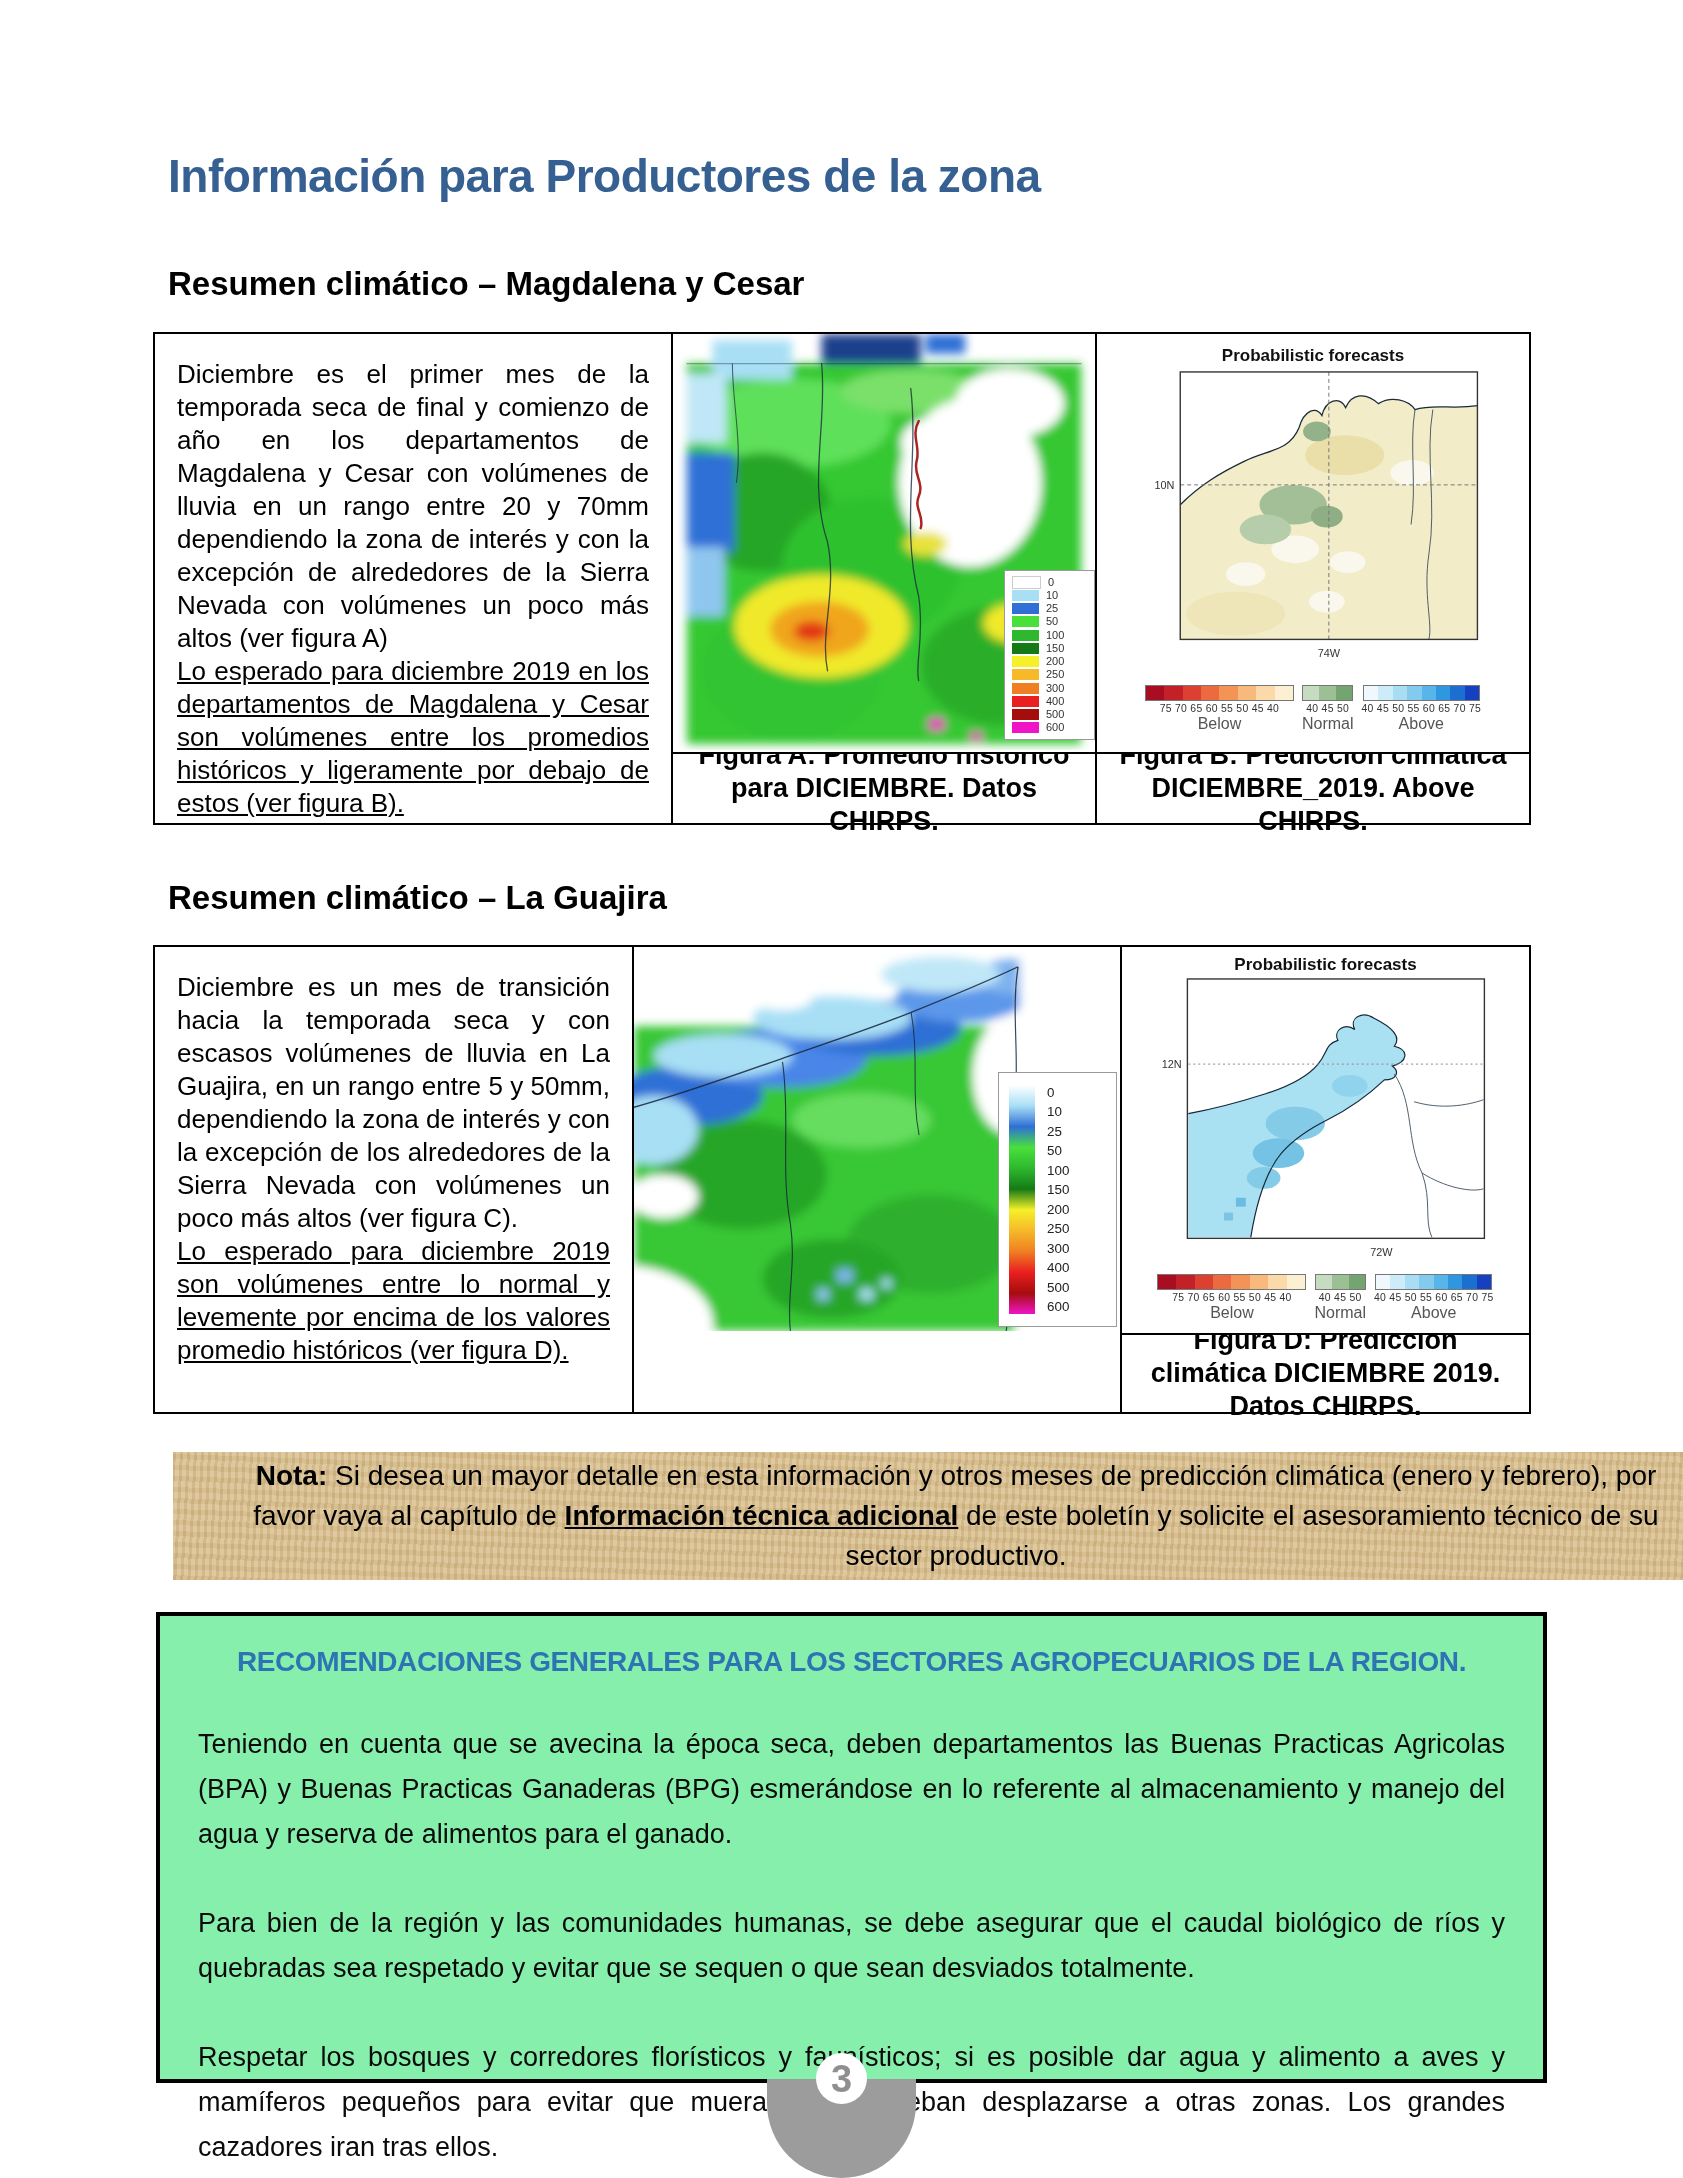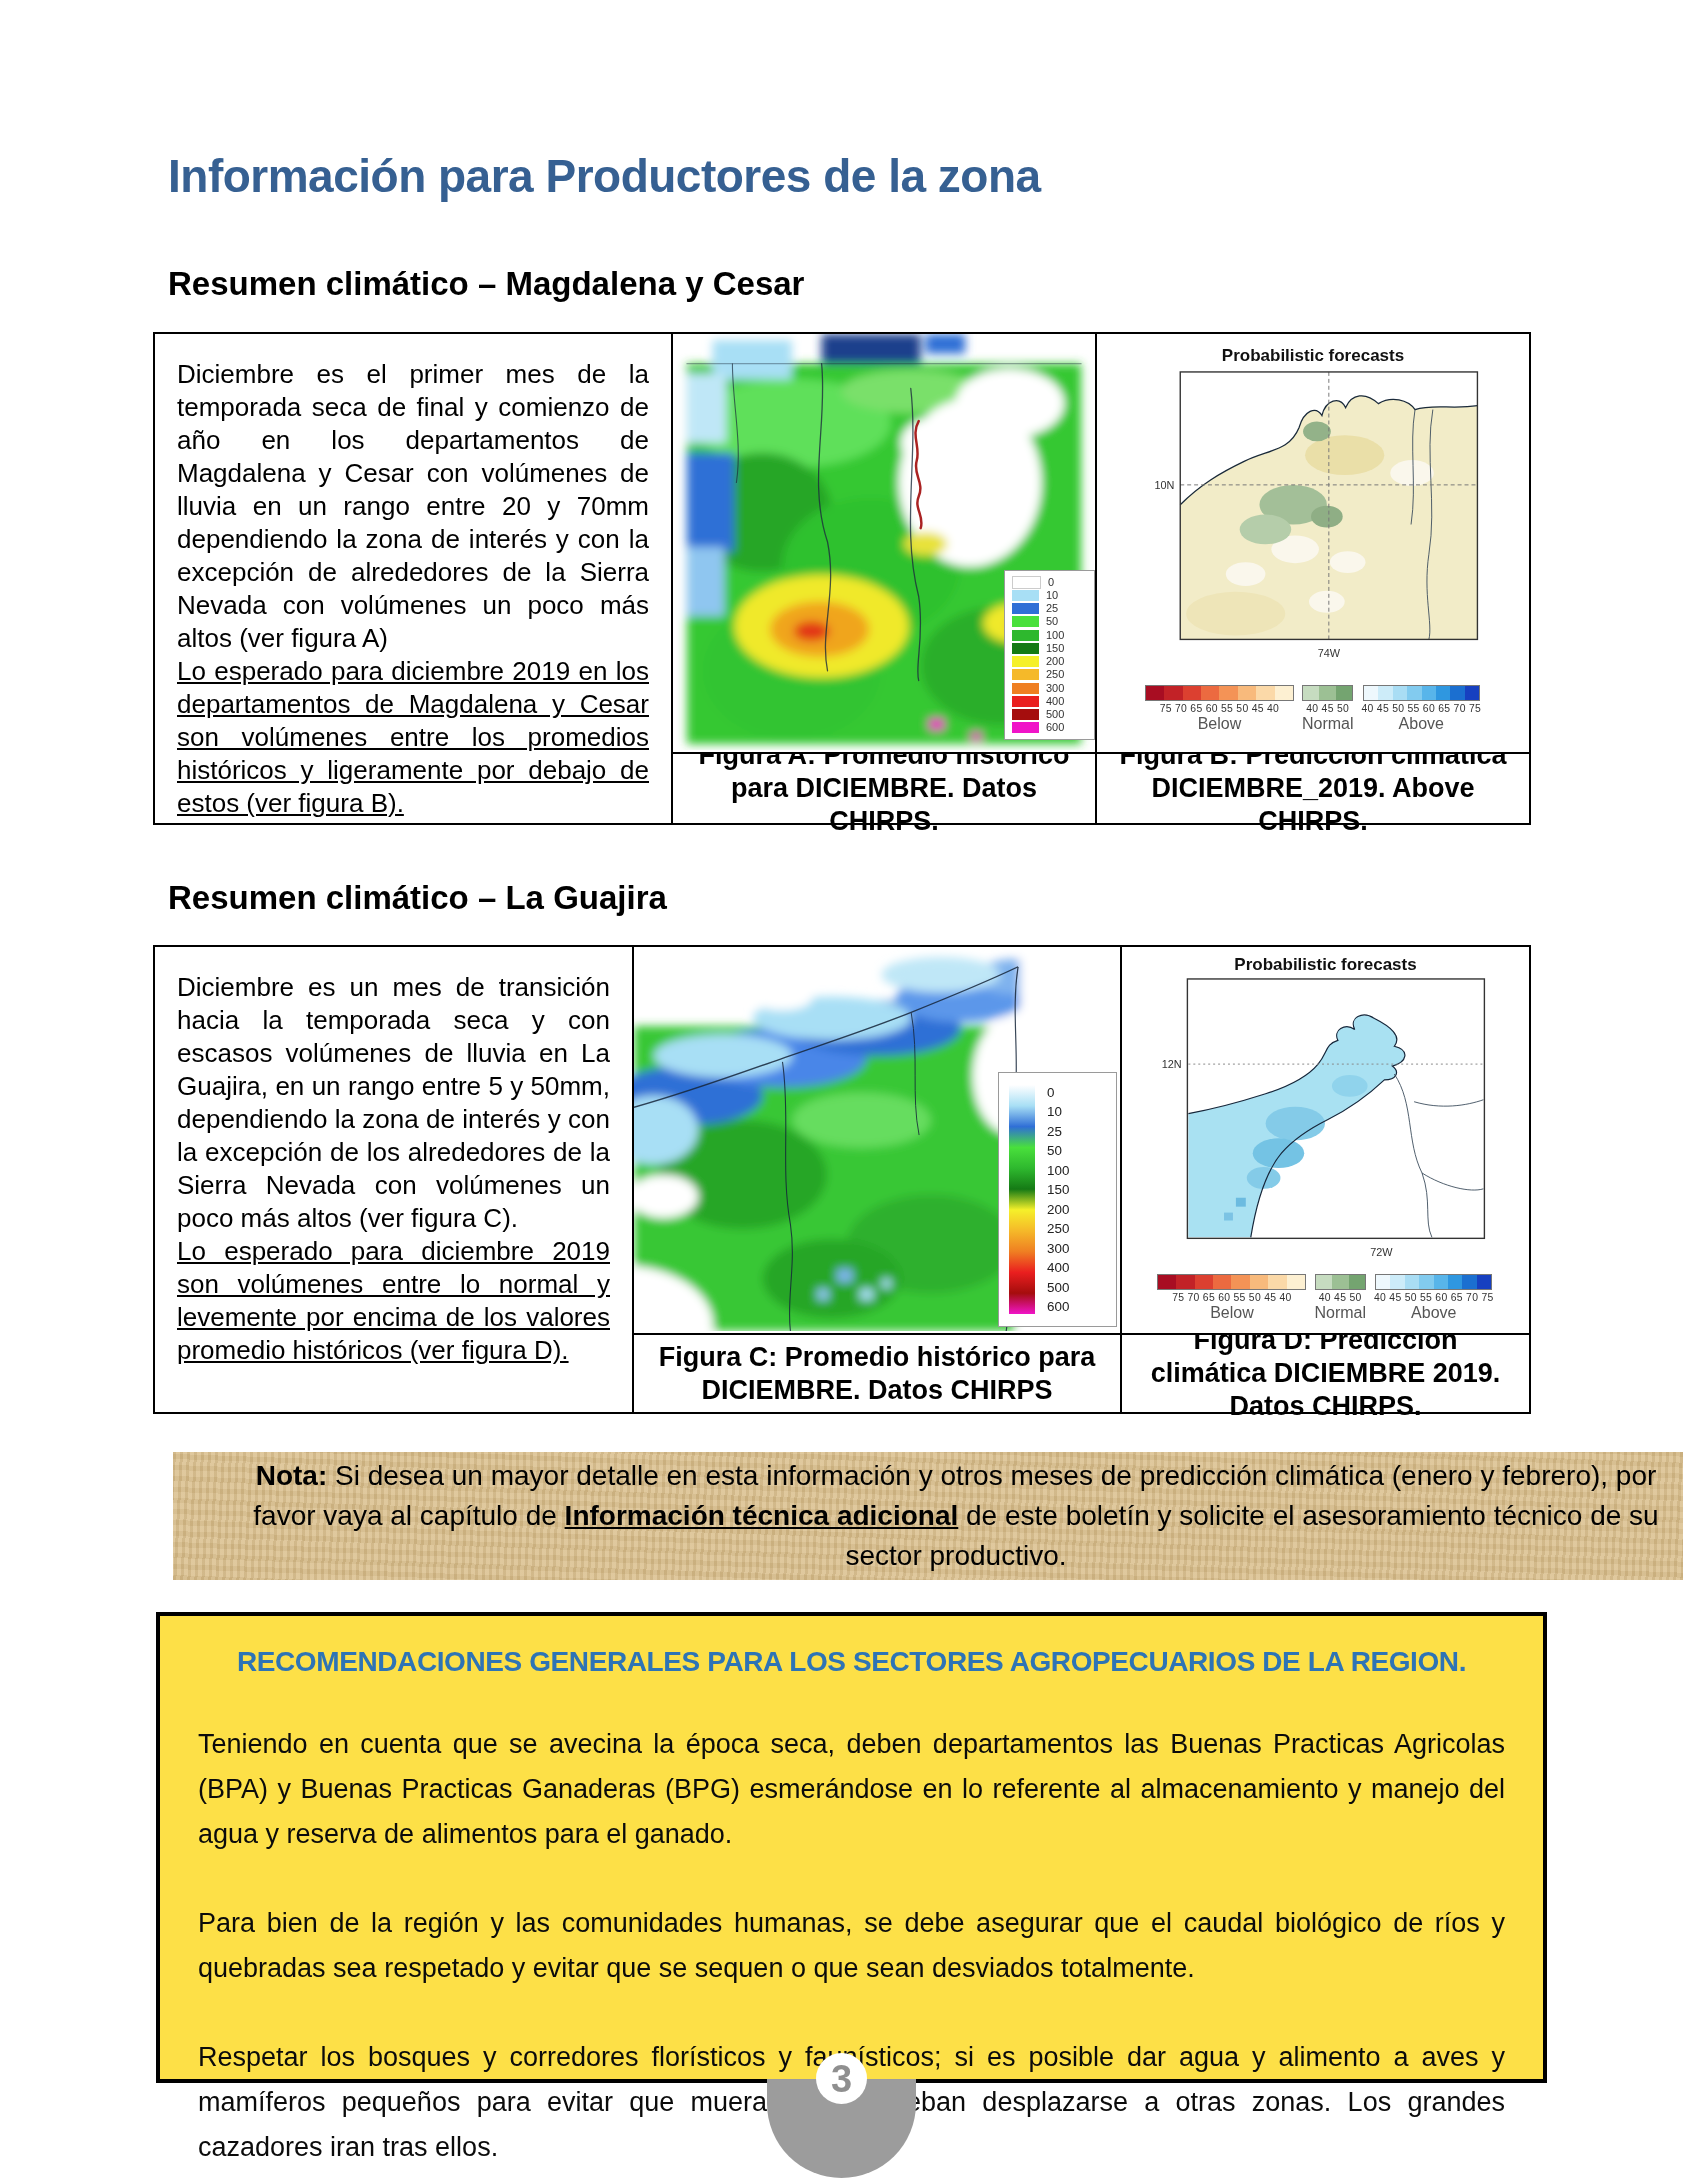--- a/index.html
+++ b/index.html
@@ -48,21 +48,21 @@
   .nota{position:absolute;left:173px;top:1452px;width:1566px;box-sizing:border-box;padding:4px 48px;
         background:#d9bf90;
         background-image:repeating-linear-gradient(93deg, rgba(120,90,30,0.10) 0 3px, rgba(255,245,220,0.10) 3px 7px),
                          repeating-linear-gradient(2deg, rgba(120,90,30,0.06) 0 5px, rgba(255,248,225,0.08) 5px 11px);
         font-size:28px;line-height:40px;text-align:center;color:#000;}
   .nota b{font-weight:bold;}
   .nota .link{font-weight:bold;text-decoration:underline;}
 
   
   .recbox{position:absolute;left:156px;top:1612px;width:1391px;height:471px;border:4px solid #000;
-          box-sizing:border-box;padding:26px 38px 10px 38px;background:#fde047;}
+          box-sizing:border-box;padding:26px 38px 10px 38px;background:#86efac;}
   .rec-heading{text-align:center;font-weight:bold;font-size:28px;letter-spacing:-0.4px;margin:4px 0 0 0;}
   .rec-par{font-size:27px;line-height:45px;text-align:justify;margin:44px 0 0 0;color:#0b0b0b;}
 
   
   .badge-semi{position:absolute;left:767px;top:2079px;width:149px;height:99px;background:#9c9c9c;
               border-radius:0 0 149px 149px;}
   .badge-hole{position:absolute;left:816px;top:2053px;width:51px;height:51px;border-radius:50%;background:#ffffff;
               display:flex;align-items:center;justify-content:center;}
   .badge-num{font-size:38px;font-weight:bold;color:#8f8f8f;line-height:1;}
 </style>
@@ -293,21 +293,20 @@
               <span>150</span>
               <span>200</span>
               <span>250</span>
               <span>300</span>
               <span>400</span>
               <span>500</span>
               <span>600</span>
             </div>
         </div>
       </div>
-      <div class="fig-caption" style="height:79px;">Figura C: Promedio histórico para DICIEMBRE.  Datos CHIRPS</div>
     </div>
 
     <div class="cell-fig" style="flex:1;">
       <div class="map-area">
         <div class="prob-title" style="padding-top:8px;">Probabilistic forecasts</div>
         <svg width="407" height="297" viewBox="0 0 411 300">
           <rect x="0" y="0" width="411" height="300" fill="#ffffff"></rect>
           <path d="M67,140 C95,135 120,128 145,120 C170,112 188,102 198,90 C208,78 205,70 218,66 C213,56 225,48 235,55
                    C229,43 243,36 255,44 C271,52 283,62 275,72 C291,76 288,88 273,92 C281,98 277,106 265,106
                    C248,122 228,136 208,146 C188,156 173,166 161,180 C145,199 136,228 130,265 L67,265 Z" fill="#a9e1f2"></path>

